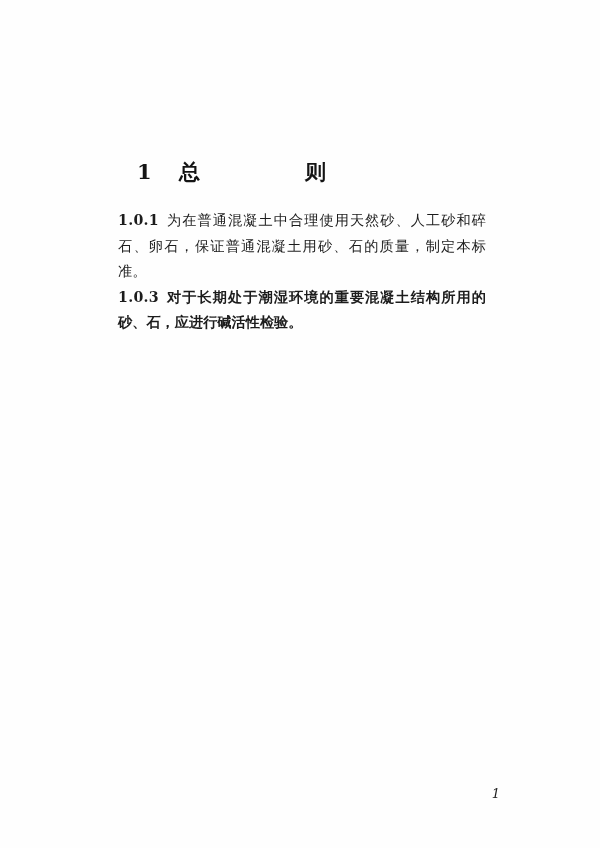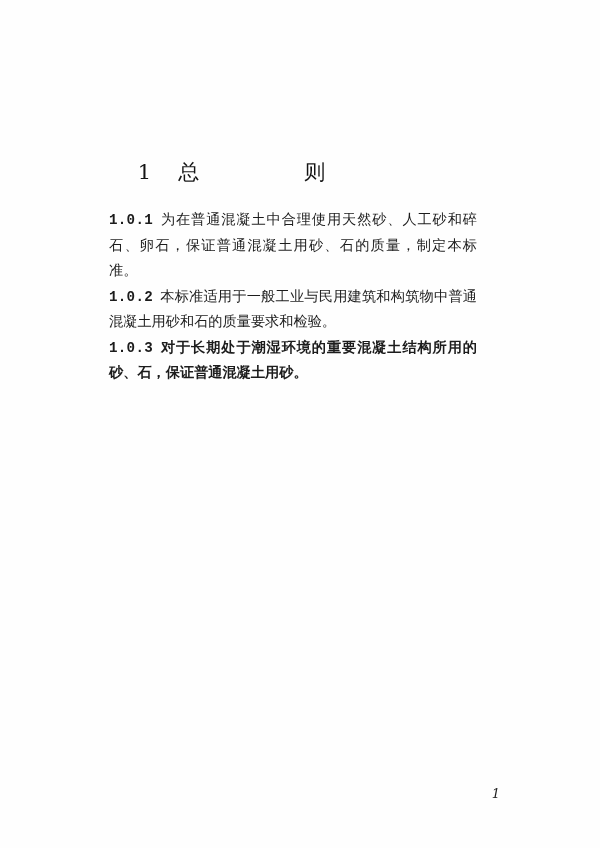--- a/index.html
+++ b/index.html
@@ -23,36 +23,35 @@
     height: 848px;
     background: #fefefe;
   }
   .chapter-title {
     position: absolute;
     left: 0;
     top: 158px;
     width: 484px;
     text-align: center;
     font-size: 21px;
-    font-weight: normal;
+    font-weight: bold;
     letter-spacing: 0.06em;
     color: #141414;
   }
   .chapter-title .num {
     margin-right: 26px;
   }
   .chapter-title .word {
     letter-spacing: 1.0em;
   }
   .body-block {
     position: absolute;
-    left: 109px;
+    left: 118px;
     top: 208px;
     width: 368px;
-    font-family: Liberation Mono, monospace;
   }
   .clause {
     font-size: 14.2px;
     line-height: 25.5px;
     text-align: justify;
     text-justify: inter-character;
     margin: 0 0 0 0;
     color: #1c1c1c;
   }
   .clause .label {
@@ -84,26 +83,23 @@
   <div class="chapter-title">
     <span class="num">1</span><span class="word">总　　则</span>
   </div>
 
   <div class="body-block">
 
     <p class="clause">
       <span class="label">1.0.1</span><span class="text">为在普通混凝土中合理使用天然砂、人工砂和碎石、卵石，保证普通混凝土用砂、石的质量，制定本标准。</span>
     </p>
 
-    <p class="clause">
-      <span class="label">1.0.2</span><span class="text">本标准适用于一般工业与民用建筑和构筑物中普通混凝土用砂和石的质量要求和检验。</span>
-    </p>
 
     <p class="clause bold-body">
-      <span class="label">1.0.3</span><span class="text">对于长期处于潮湿环境的重要混凝土结构所用的砂、石，保证普通混凝土用砂。</span>
+      <span class="label">1.0.3</span><span class="text">对于长期处于潮湿环境的重要混凝土结构所用的砂、石，应进行碱活性检验。</span>
     </p>
 
 
   </div>
 
   <div class="page-number">1</div>
 
 </div>
 
 </body></html>

